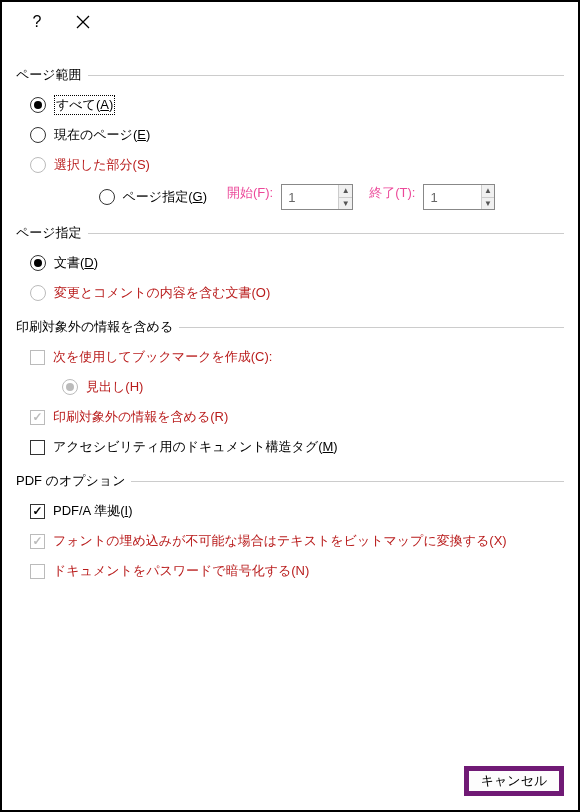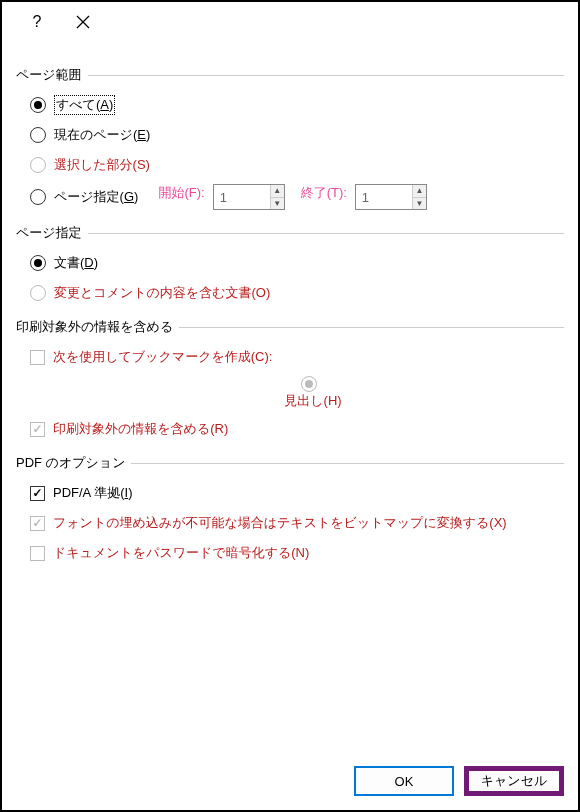--- a/index.html
+++ b/index.html
@@ -50,21 +50,21 @@
     height: 1px;
     background: #ccc;
     margin-left: 6px;
   }
   .radio-row, .check-row {
     display: flex;
     align-items: center;
     margin: 8px 0 8px 14px;
     min-height: 22px;
   }
-  .radio-row.nested { margin-left: 46px; flex-direction: column; }
+  .radio-row.nested { margin-left: 46px; }
   .radio {
     width: 16px; height: 16px;
     border: 1px solid #333;
     border-radius: 50%;
     margin-right: 8px;
     display: flex; align-items: center; justify-content: center;
     background: #fff;
     flex-shrink: 0;
   }
   .radio.selected::after {
@@ -94,20 +94,21 @@
   .label .hotkey { text-decoration: underline; }
   .disabled .label, .label.disabled-text { color: #b91c1c; }
   .focused-label {
     border: 1px dotted #000;
     padding: 0 1px;
   }
   .page-range-row {
     display: flex;
     align-items: center;
     margin: 6px 0 6px 14px;
+    justify-content: center;
   }
   .inline-label {
     margin: 0 8px 8px 16px;
     color: #ec4899;
   }
   .spinner {
     display: flex;
     align-items: stretch;
     border: 1px solid #888;
     height: 26px;
@@ -231,20 +232,24 @@
     <div class="radio disabled selected"></div>
     <span class="label">見出し(H)</span>
   </div>
 
 
   <div class="check-row disabled">
     <div class="checkbox checked disabled"></div>
     <span class="label">印刷対象外の情報を含める(R)</span>
   </div>
 
+  <div class="check-row">
+    <div class="checkbox"></div>
+    <span class="label"><span>アクセシビリティ用のドキュメント構造タグ(</span><span class="hotkey">M</span><span>)</span></span>
+  </div>
 
   <div class="group-label">PDF のオプション</div>
 
   <div class="check-row">
     <div class="checkbox checked"></div>
     <span class="label"><span>PDF/A 準拠(</span><span class="hotkey">I</span><span>)</span></span>
   </div>
 
 
   <div class="check-row disabled">
@@ -253,15 +258,14 @@
   </div>
 
   <div class="check-row disabled">
     <div class="checkbox disabled"></div>
     <span class="label">ドキュメントをパスワードで暗号化する(N)</span>
   </div>
 
 </div>
 
 <div class="footer">
-  <div class="btn primary">OK</div>
   <div class="btn">キャンセル</div>
 </div>
 
 </body></html>

